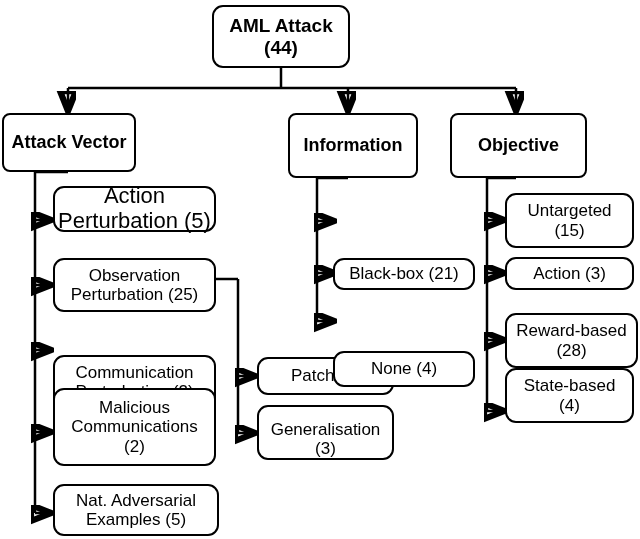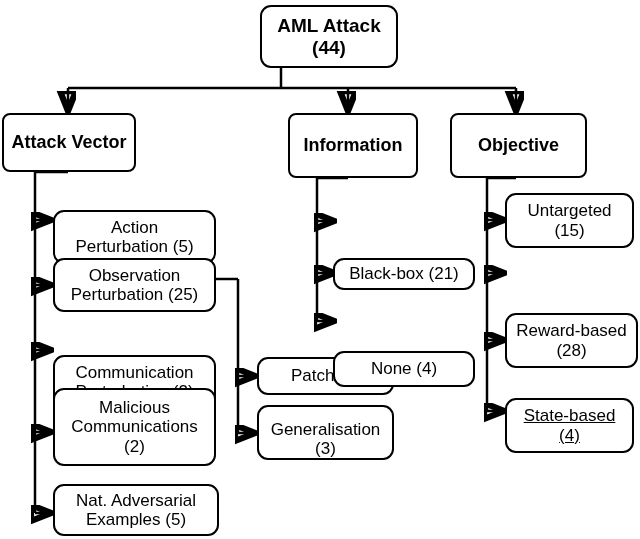--- a/index.html
+++ b/index.html
@@ -60,36 +60,36 @@
     <line x1="317" y1="321" x2="333" y2="321" marker-end="url(#ar)"></line>
 
     <line x1="487" y1="178" x2="487" y2="411"></line>
     <line x1="487" y1="178" x2="516" y2="178"></line>
     <line x1="487" y1="220" x2="503" y2="220" marker-end="url(#ar)"></line>
     <line x1="487" y1="273" x2="503" y2="273" marker-end="url(#ar)"></line>
     <line x1="487" y1="340" x2="503" y2="340" marker-end="url(#ar)"></line>
     <line x1="487" y1="411" x2="503" y2="411" marker-end="url(#ar)"></line>
   </svg>
 
-  <div class="node root" style="left:212px;top:5px;width:138px;height:63px;margin-left:48px;">
+  <div class="node root" style="left:212px;top:5px;width:138px;height:63px;">
     <span class="n-lbl">AML Attack
 (44)</span>
   </div>
 
   <div class="node rect" style="left:2px;top:113px;width:134px;height:59px;font-size:18px;">
     <span class="n-lbl">Attack Vector</span>
   </div>
   <div class="node rect" style="left:450px;top:113px;width:137px;height:65px;font-size:18px;">
     <span class="n-lbl">Objective</span>
   </div>
   <div class="node rect" style="left:288px;top:113px;width:130px;height:65px;font-size:18px;">
     <span class="n-lbl">Information</span>
   </div>
 
-  <div class="node round" style="left:53px;top:210px;width:163px;height:54px;font-size:17px;">
+  <div class="node round" style="left:53px;top:186px;width:163px;height:46px;font-size:22px;">
     <span class="n-lbl">Action
 Perturbation (5)</span>
   </div>
   <div class="node round" style="left:53px;top:258px;width:163px;height:54px;font-size:17px;">
     <span class="n-lbl">Observation
 Perturbation (25)</span>
   </div>
   <div class="node round" style="left:53px;top:323px;width:163px;height:54px;font-size:17px;margin-top:32px;">
     <span class="n-lbl">Communication
 Perturbation (2)</span>
@@ -116,22 +116,25 @@
     <span class="n-lbl">Black-box (21)</span>
   </div>
   <div class="node round" style="left:333px;top:303px;width:142px;height:36px;font-size:17px;margin-top:48px;">
     <span class="n-lbl">None (4)</span>
   </div>
 
   <div class="node round" style="left:505px;top:193px;width:129px;height:55px;font-size:17px;">
     <span class="n-lbl">Untargeted
 (15)</span>
   </div>
+  <div class="node round" style="left:505px;top:257px;width:129px;height:33px;font-size:17px;">
+    <span class="n-lbl">Action (3)</span>
+  </div>
   <div class="node round" style="left:505px;top:313px;width:133px;height:55px;font-size:17px;">
     <span class="n-lbl">Reward-based
 (28)</span>
   </div>
-  <div class="node round" style="left:505px;top:398px;width:129px;height:55px;font-size:17px;text-decoration:underline;">
+  <div class="node round" style="left:505px;top:368px;width:129px;height:55px;font-size:17px;">
     <span class="n-lbl">State-based
 (4)</span>
   </div>
 
 </div>
 
 </body></html>

